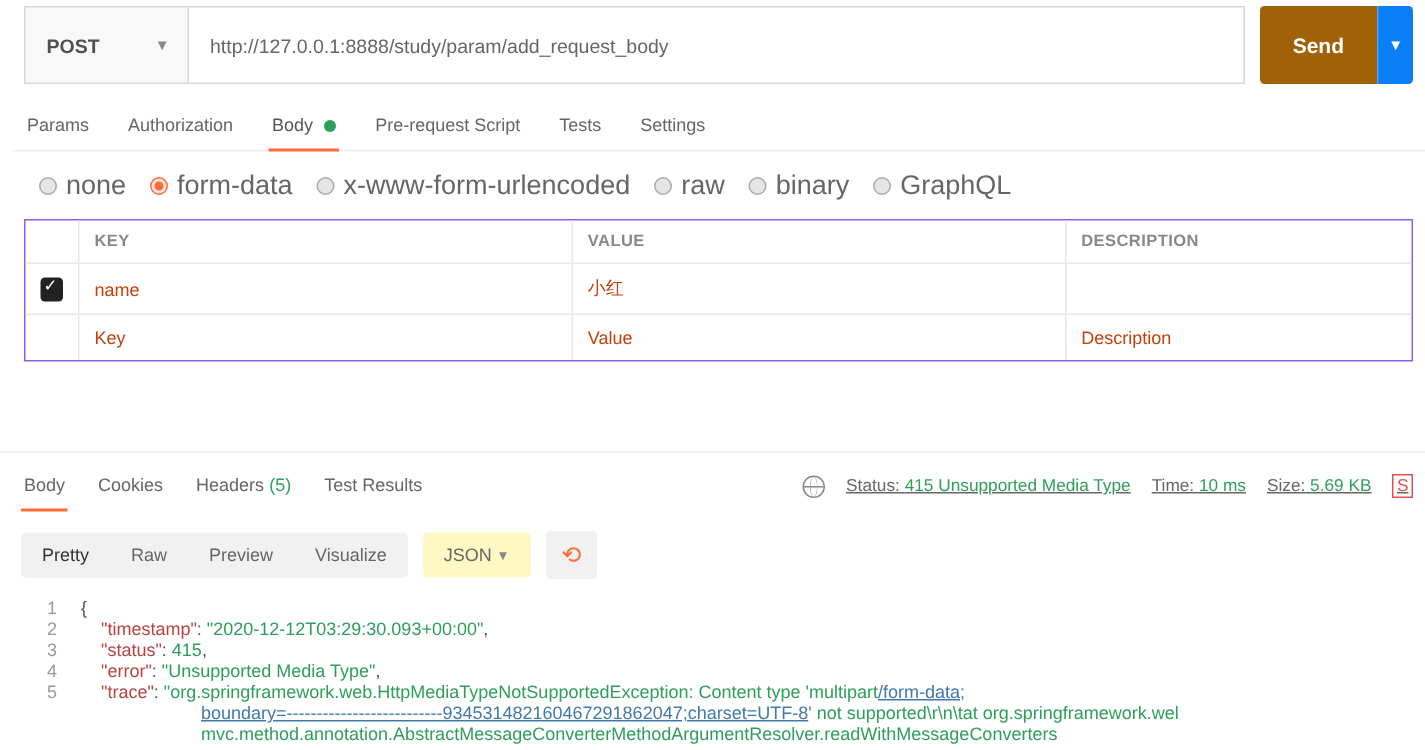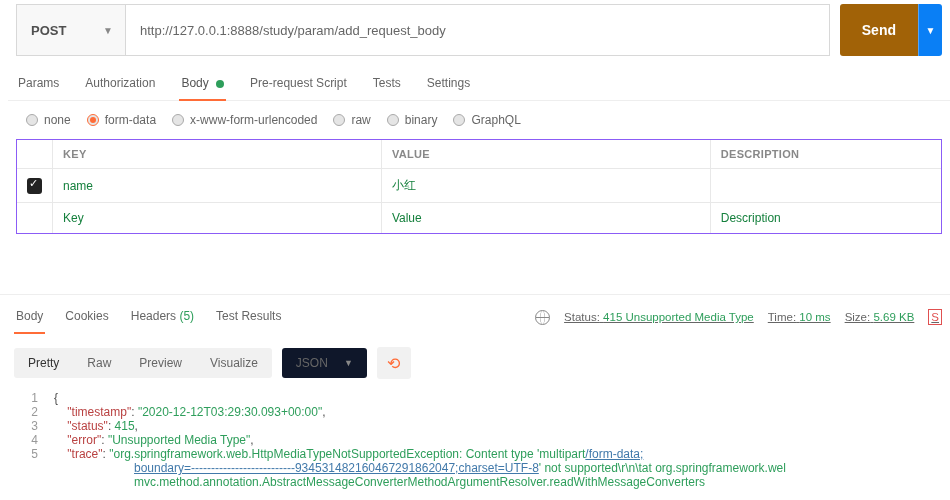--- a/index.html
+++ b/index.html
@@ -11,48 +11,48 @@
 .url-input { flex: 1; border: 1px solid #d8d8d8; border-left: none; padding: 0 14px; font-size: 13px; color: #666; background: #fff; }
 .send-btn { margin-left: 10px; background: #a16207; color: #fff; border: none; padding: 0 22px; font-size: 14px; font-weight: 600; display: flex; align-items: center; border-radius: 3px 0 0 3px; }
 .send-chev { background: #0a7ff5; color: #fff; border: none; width: 24px; display: flex; align-items: center; justify-content: center; border-left: 1px solid rgba(255,255,255,.3); border-radius: 0 3px 3px 0; font-size: 10px; }
 .req-tabs { display: flex; gap: 22px; padding: 4px 12px 0 8px; border-bottom: 1px solid #eee; }
 .req-tab { padding: 8px 2px 10px 2px; font-size: 12px; color: #666; cursor: pointer; position: relative; }
 .req-tab.active { color: #555; }
 .req-tab.active::after { content: ""; position: absolute; left: 0; right: 0; bottom: -1px; height: 2px; background: #ff6c37; }
 .green-count { color: #2e9e5b; }
 .green-dot { display: inline-block; width: 8px; height: 8px; background: #2e9e5b; border-radius: 50%; margin-left: 4px; vertical-align: middle; }
 .body-types { display: flex; gap: 16px; padding: 12px 8px 12px 18px; align-items: center; }
-.radio { display: flex; align-items: center; gap: 6px; font-size: 12px; color: #666; cursor: pointer; }
+.radio { display: flex; align-items: center; gap: 6px; font-size: 18px; color: #666; cursor: pointer; }
 .radio-dot { width: 12px; height: 12px; border: 1px solid #aaa; border-radius: 50%; background: #e5e5e5; position: relative; }
 .radio.sel .radio-dot { border-color: #ff6c37; }
 .radio.sel .radio-dot::after { content: ""; position: absolute; inset: 2px; background: #ff6c37; border-radius: 50%; }
 .kv-table { border: 1px solid #8b5cf6; margin: 0 8px 0 8px; }
 .kv-head, .kv-row { display: grid; grid-template-columns: 36px 1fr 1fr 0.7fr; }
 .kv-head > div { padding: 8px 10px; font-size: 11px; font-weight: 700; color: #888; border-right: 1px solid #e8e8e8; letter-spacing: .3px; }
-.kv-row > div { padding: 8px 10px; font-size: 12px; color: #15803d; border-right: 1px solid #e8e8e8; border-top: 1px solid #e8e8e8; display: flex; align-items: center; }
+.kv-row > div { padding: 8px 10px; font-size: 12px; color: #c2410c; border-right: 1px solid #e8e8e8; border-top: 1px solid #e8e8e8; display: flex; align-items: center; }
 .kv-head > div:last-child, .kv-row > div:last-child { border-right: none; }
 .chk { width: 16px; height: 16px; background: #222; border-radius: 3px; position: relative; }
 .chk::after { content: "✓"; color: #fff; font-size: 11px; position: absolute; left: 2px; top: -1px; }
 .placeholder-txt { color: #aaa; }
 .resp-area { margin-top: 60px; border-top: 1px solid #eee; }
 .resp-tabs-row { display: flex; justify-content: space-between; align-items: center; padding: 6px 8px 0 14px; }
 .resp-tabs { display: flex; gap: 18px; }
 .resp-tab { padding: 8px 2px 10px 2px; font-size: 12px; color: #666; cursor: pointer; position: relative; }
 .resp-tab.active::after { content: ""; position: absolute; left: 0; right: 0; bottom: -1px; height: 2px; background: #ff6c37; }
 .resp-meta { display: flex; gap: 14px; font-size: 11.5px; color: #666; align-items: center; text-decoration: underline; }
 .resp-meta .g { color: #2e9e5b; }
 .globe { width: 15px; height: 15px; border: 1.3px solid #888; border-radius: 50%; position: relative; }
 .globe::before { content: ""; position: absolute; inset: 0; border-left: 1.3px solid #888; border-right: 1.3px solid #888; border-radius: 50%; transform: scaleX(.4); }
 .globe::after { content: ""; position: absolute; left: 0; right: 0; top: 50%; border-top: 1.3px solid #888; }
 .red-border { border: 1px solid #e05050; color: #e05050; padding: 1px 2px; }
 .view-ctrls { display: flex; gap: 0; padding: 14px 14px 8px 14px; align-items: center; }
 .view-group { background: #f1f1f1; border-radius: 3px; display: flex; }
 .view-btn { padding: 8px 14px; font-size: 12px; color: #666; cursor: pointer; }
 .view-btn.active { color: #333; }
-.json-sel { margin-left: 10px; background: #0f172a; border-radius: 3px; padding: 8px 14px; font-size: 12px; color: #666; display: flex; align-items: center; gap: 16px; cursor: pointer; }
+.json-sel { margin-left: 10px; background: #fef9c3; border-radius: 3px; padding: 8px 14px; font-size: 12px; color: #666; display: flex; align-items: center; gap: 3px; cursor: pointer; }
 .wrap-btn { margin-left: 10px; width: 34px; height: 32px; background: #f1f1f1; border-radius: 3px; display: flex; align-items: center; justify-content: center; color: #ff6c37; font-size: 16px; cursor: pointer; }
 .code-area { padding: 4px 0 4px 14px; font-family: Consolas, Monaco, monospace; font-size: 12px; }
 .code-line { display: flex; }
 .ln { width: 40px; text-align: right; padding-right: 16px; color: #999; user-select: none; }
 .cc { flex: 1; white-space: pre; }
 .k { color: #b94141; }
 .s { color: #2e9e5b; }
 .n { color: #2e9e5b; }
 .lnk { color: #4179aa; text-decoration: underline; }
 .cont { padding-left: 80px; }

